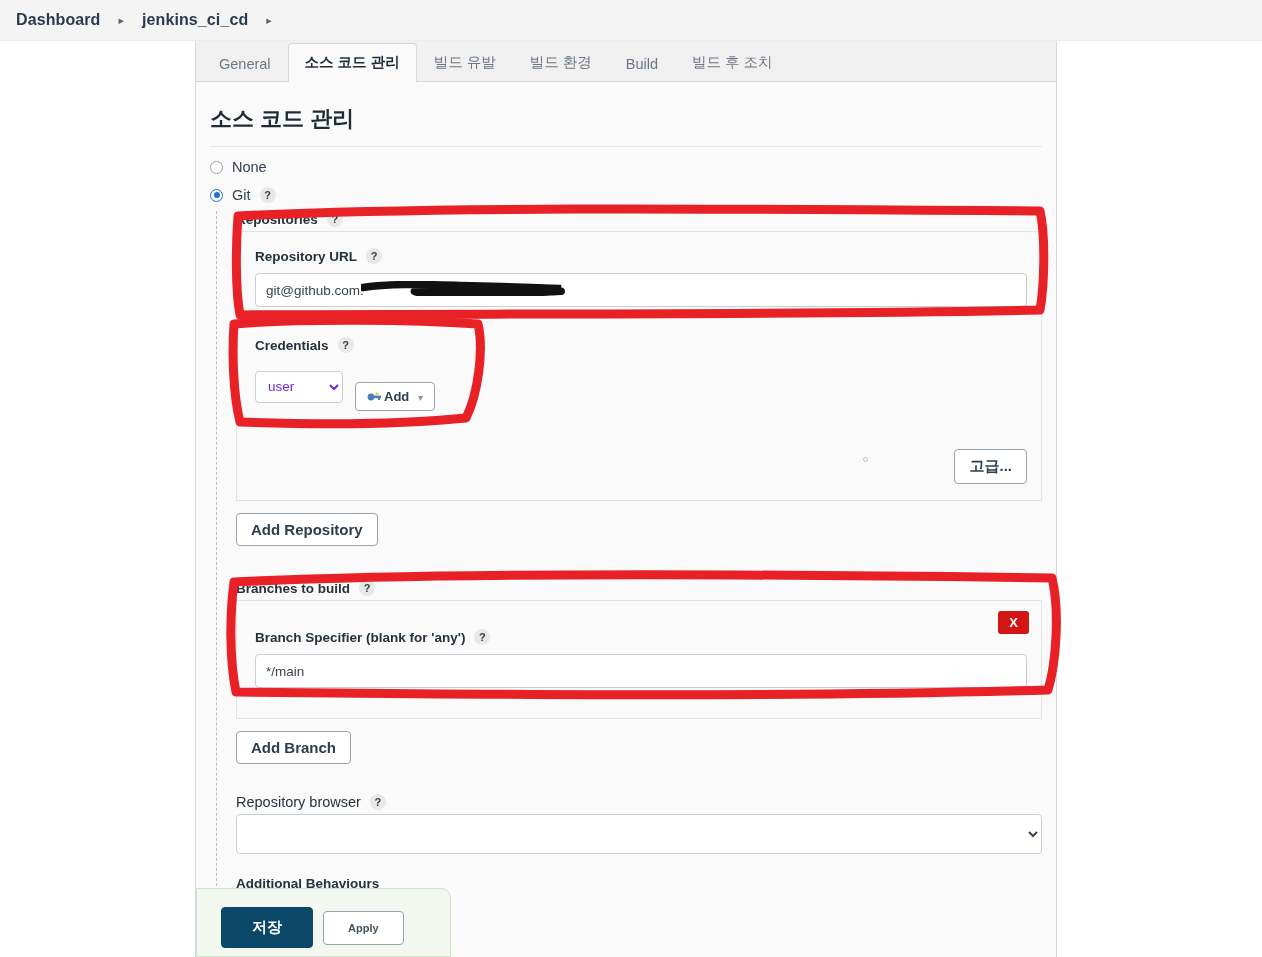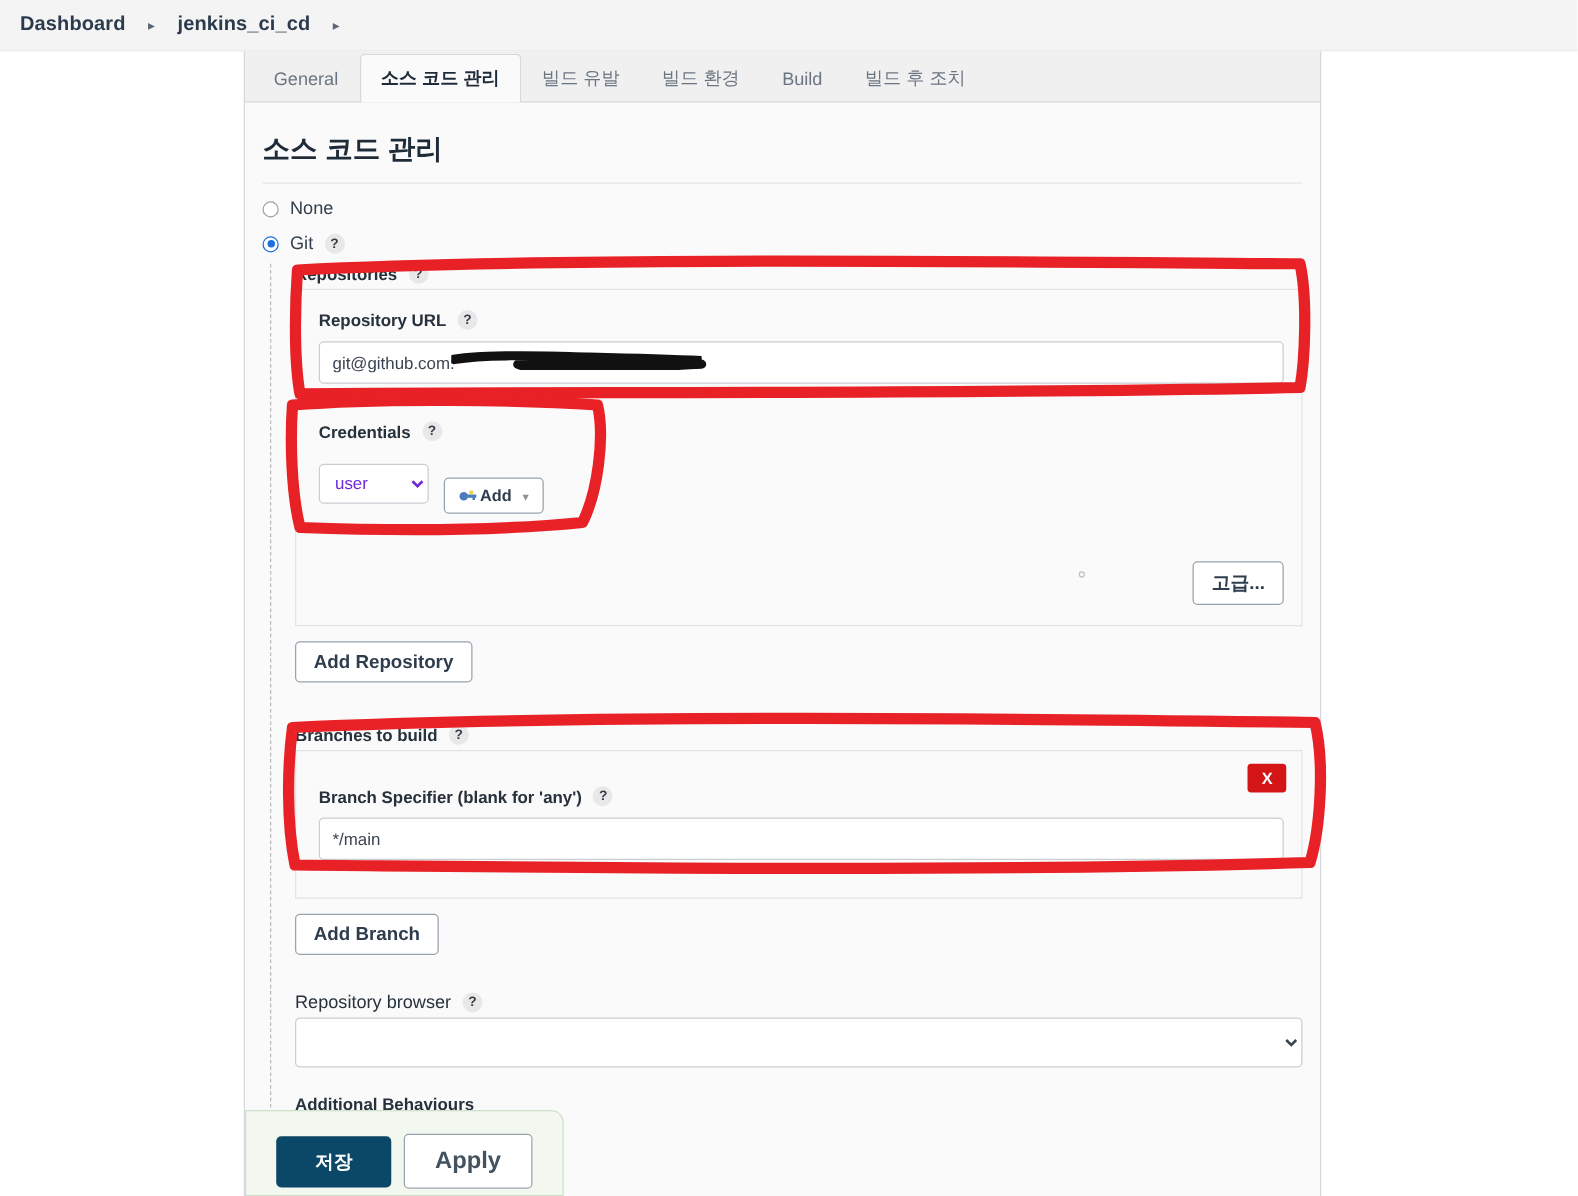--- a/index.html
+++ b/index.html
@@ -155,21 +155,21 @@
     border-top-right-radius:10px;
   }
   .savebar .inner { display:flex; align-items:center; gap:10px; padding:18px 0 0 24px; }
   .btn-save {
     background:#0b4766; color:#fff; border:1px solid #0b4766; border-radius:4px;
     font-size:15px; font-weight:bold; padding:10px 30px; cursor:pointer;
     font-family:"Liberation Sans","DejaVu Sans",sans-serif;
   }
   .btn-apply {
     background:#fff; color:#43525f; border:1px solid #9aa4ae; border-radius:4px;
-    font-size:19px; font-weight:bold; padding:10px 24px; cursor:pointer;
+    font-size:11px; font-weight:bold; padding:10px 24px; cursor:pointer;
     font-family:"Liberation Sans","DejaVu Sans",sans-serif;
   }
   .ghost-btn {
     position:absolute; left:237px; top:893px; width:72px; height:26px;
     border:1px solid #c9ced3; border-radius:4px; background:#fafafa;
   }
   .addbeh-label { font-size:13.5px; font-weight:bold; color:#26313c; margin-top:22px; }
 </style>
 </head>
 <body>

